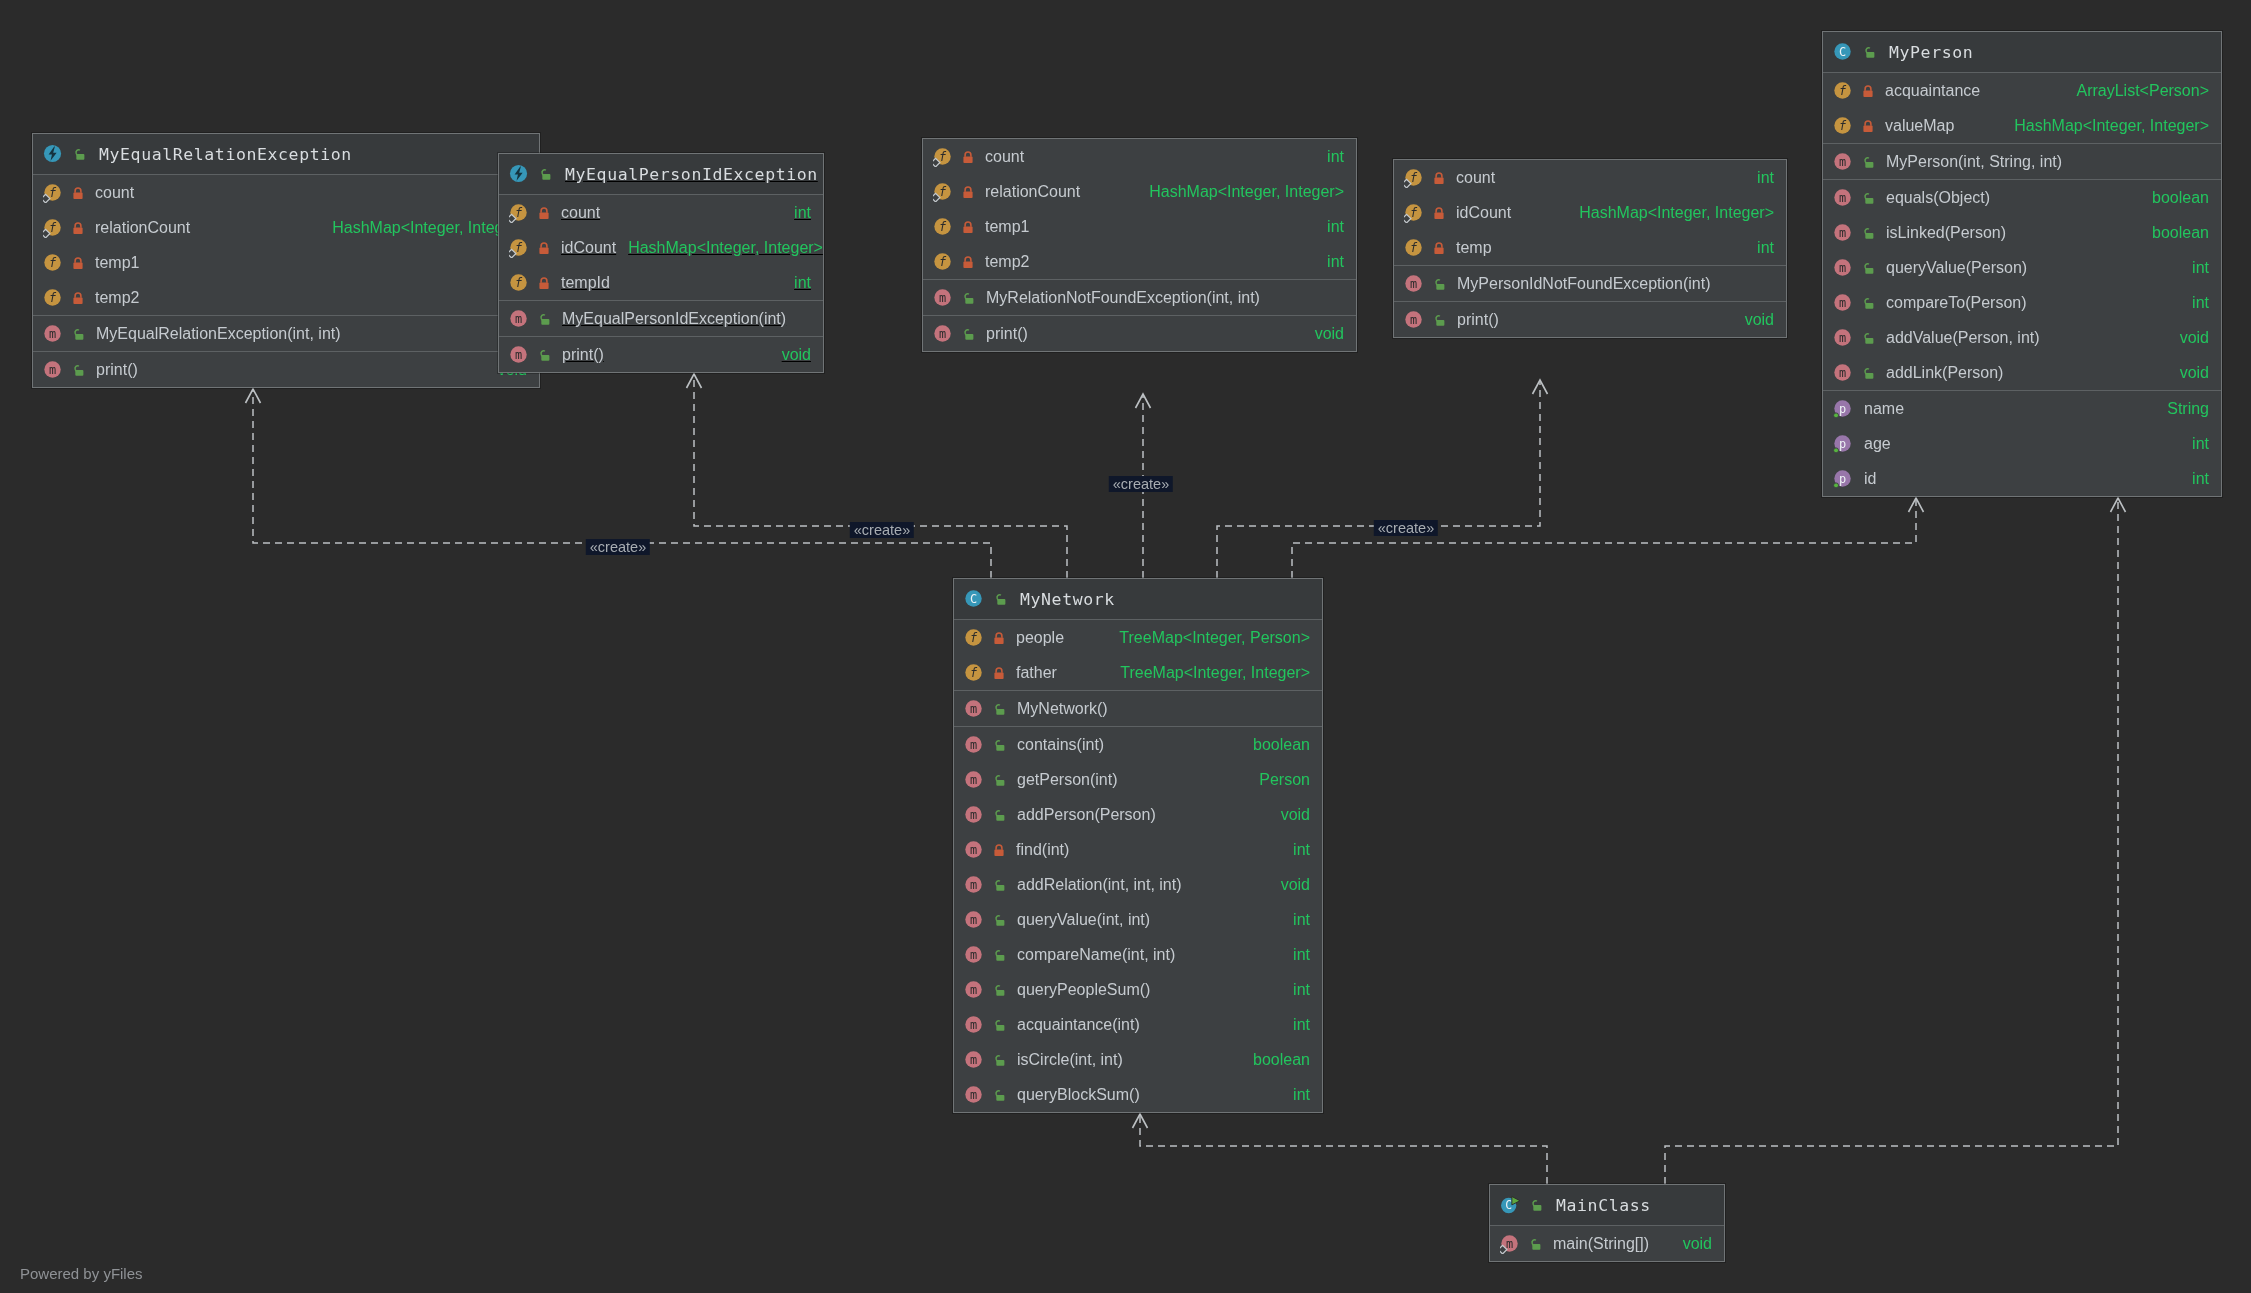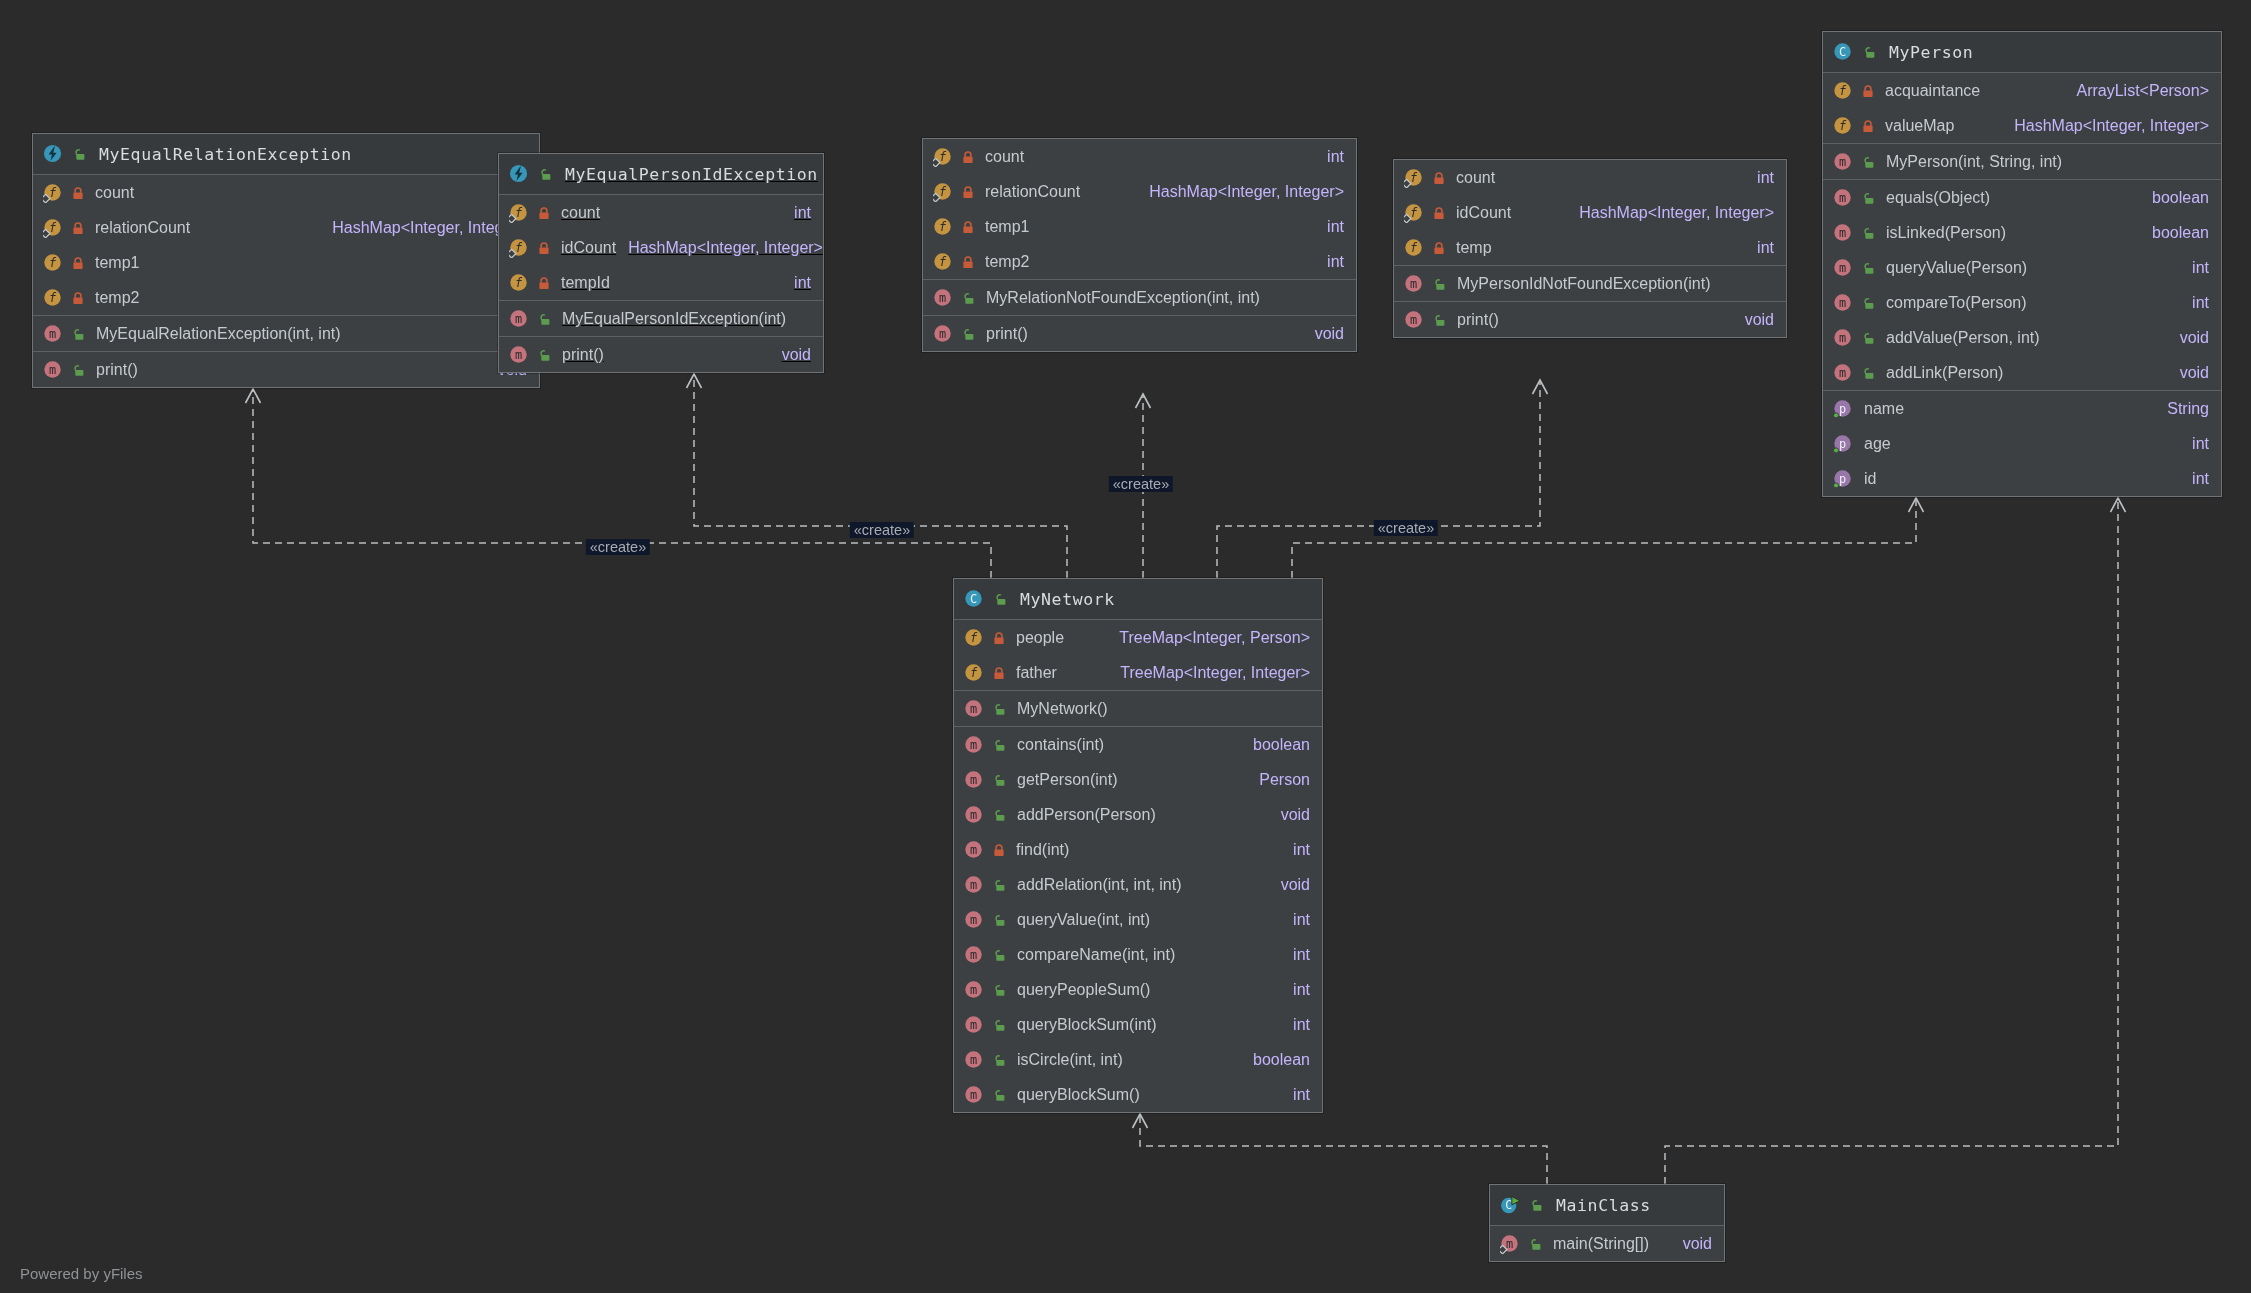--- a/index.html
+++ b/index.html
@@ -8,21 +8,21 @@
   .class-box{position:absolute;background:#3d4042;border:1px solid #707476;box-sizing:border-box;box-shadow:0 0 0 1px rgba(0,0,0,.25)}
   .class-title{height:40px;display:flex;align-items:center;padding:0 12px 0 10px;background:#373a3c;border-bottom:1px solid #5d6163}
   .title-text{font-family:"DejaVu Sans Mono","Liberation Mono",monospace;font-size:16.5px;color:#d9dde0;letter-spacing:.6px;margin-left:12px;white-space:pre}
   .t-lock{margin-left:8px;display:flex;align-items:center}
   .section{border-top:1px solid #5d6163}
   .section.first{border-top:none}
   .member-row{height:35px;display:flex;align-items:center;padding:0 12px 0 10px}
   .mi{width:21px;height:20px;position:relative;flex:0 0 auto;display:flex;align-items:center}
   .lk{margin-left:7px;display:flex;align-items:center;flex:0 0 auto}
   .mn{margin-left:10px;font-size:16px;color:#c6cbd0;white-space:pre}
-  .mt{margin-left:auto;font-size:16px;color:#c4b5fd;padding-left:12px;white-space:pre}
+  .mt{margin-left:auto;font-size:16px;color:#22c55e;padding-left:12px;white-space:pre}
   .edge-label{position:absolute;transform:translate(-50%,-50%);font-size:14.5px;color:#a8adb2;background:#0f172a;padding:0 4px;white-space:pre}
   #watermark{position:absolute;left:20px;top:1265px;font-size:15px;color:#8f9296}
 </style>
 </head>
 <body>
 
 <div id="canvas">
   <svg id="edges">
       <g>
         <polyline points="991,578 991,543 253,543 253,389" fill="none" stroke="#bcc0c3" stroke-width="1.5" stroke-dasharray="7 5"></polyline>
@@ -881,21 +881,21 @@
                 <circle cx="10" cy="10" r="8.6" fill="#c4737c"></circle>
                 <text x="10" y="14.3" text-anchor="middle" font-size="12.5" font-family="DejaVu Sans Mono, monospace" fill="#2b2b2b">m</text>
               </svg>
             </span>
             <span class="lk">
               <svg viewBox="0 0 16 14" width="15" height="14">
                 <path d="M5 7.4 V5.1 a2.7 2.7 0 0 1 4.9 -1.5" fill="none" stroke="#5c9c4e" stroke-width="1.6" transform="rotate(-22 7.5 7)"></path>
                 <rect x="4.6" y="7.1" width="8.6" height="6" rx="1" fill="#5c9c4e"></rect>
               </svg>
             </span>
-            <span class="mn">queryBlockSum(int)</span>
+            <span class="mn">acquaintance(int)</span>
             <span class="mt">int</span>
           </div>
           <div class="member-row">
             <span class="mi">
               <svg viewBox="0 0 21 21" width="20" height="20">
                 <circle cx="10" cy="10" r="8.6" fill="#c4737c"></circle>
                 <text x="10" y="14.3" text-anchor="middle" font-size="12.5" font-family="DejaVu Sans Mono, monospace" fill="#2b2b2b">m</text>
               </svg>
             </span>
             <span class="lk">

